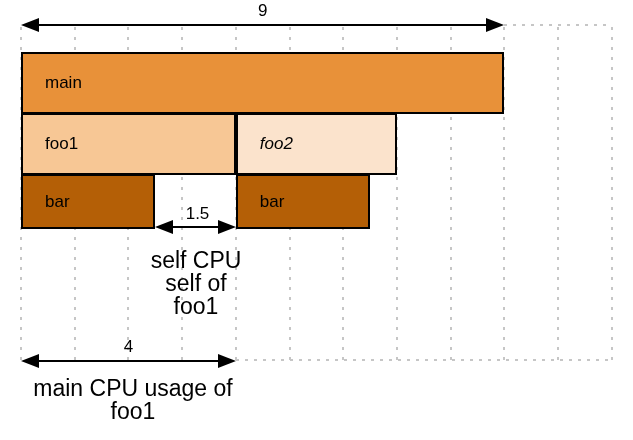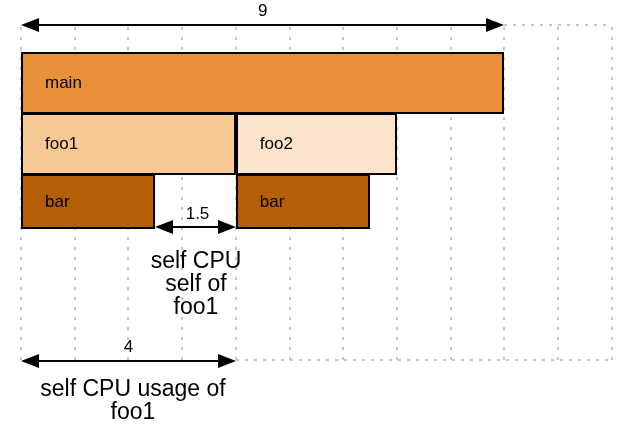--- a/index.html
+++ b/index.html
@@ -83,21 +83,21 @@
     <div class="vline" style="left: 557px; top: 27px; height: 333px;"></div>
     <div class="vline" style="left: 610.7px; top: 27px; height: 333px;"></div>
     <div class="hdots" style="left: 504.3px; top: 24px; width: 107.4px;"></div>
     <div class="hdots" style="left: 235.8px; top: 359px; width: 375.9px;"></div>
     <div class="frame" style="left: 21px; top: 52px; width: 483.3px; height: 62px; background: rgb(232, 145, 57); align-items: center;">
       <span>main</span>
     </div>
     <div class="frame" style="left: 21px; top: 113px; width: 214.8px; height: 62px; background: rgb(247, 199, 149);">
       <span>foo1</span>
     </div>
-    <div class="frame" style="left: 235.8px; top: 113px; width: 161.1px; height: 62px; background: rgb(251, 227, 204);">
+    <div class="frame" style="left: 235.8px; top: 113px; width: 161.1px; height: 62px; background: rgb(251, 227, 204); font-style: italic;">
       <span>foo2</span>
     </div>
     <div class="frame" style="left: 21px; top: 174px; width: 134.25px; height: 55px; background: rgb(180, 95, 6);">
       <span>bar</span>
     </div>
     <div class="frame" style="left: 235.8px; top: 174px; width: 134.25px; height: 55px; background: rgb(180, 95, 6);">
       <span>bar</span>
     </div>
     <div class="arrow" style="left: 21px; top: 18px; width: 483.3px;">
       <div class="line"></div>
@@ -116,16 +116,16 @@
       <div>self of</div>
       <div>foo1</div>
     </div>
     <div class="arrow" style="left: 21px; top: 354px; width: 214.8px;">
       <div class="line"></div>
       <div class="head-l"></div>
       <div class="head-r"></div>
     </div>
     <div class="mlabel" style="left: 88.4px; top: 337px; width: 80px;">4</div>
     <div class="caption" style="left: 13px; top: 377px; width: 240px;">
-      <div>self CPU usage of</div>
+      <div>main CPU usage of</div>
       <div>foo1</div>
     </div>
   </div>
 
 </body></html>

